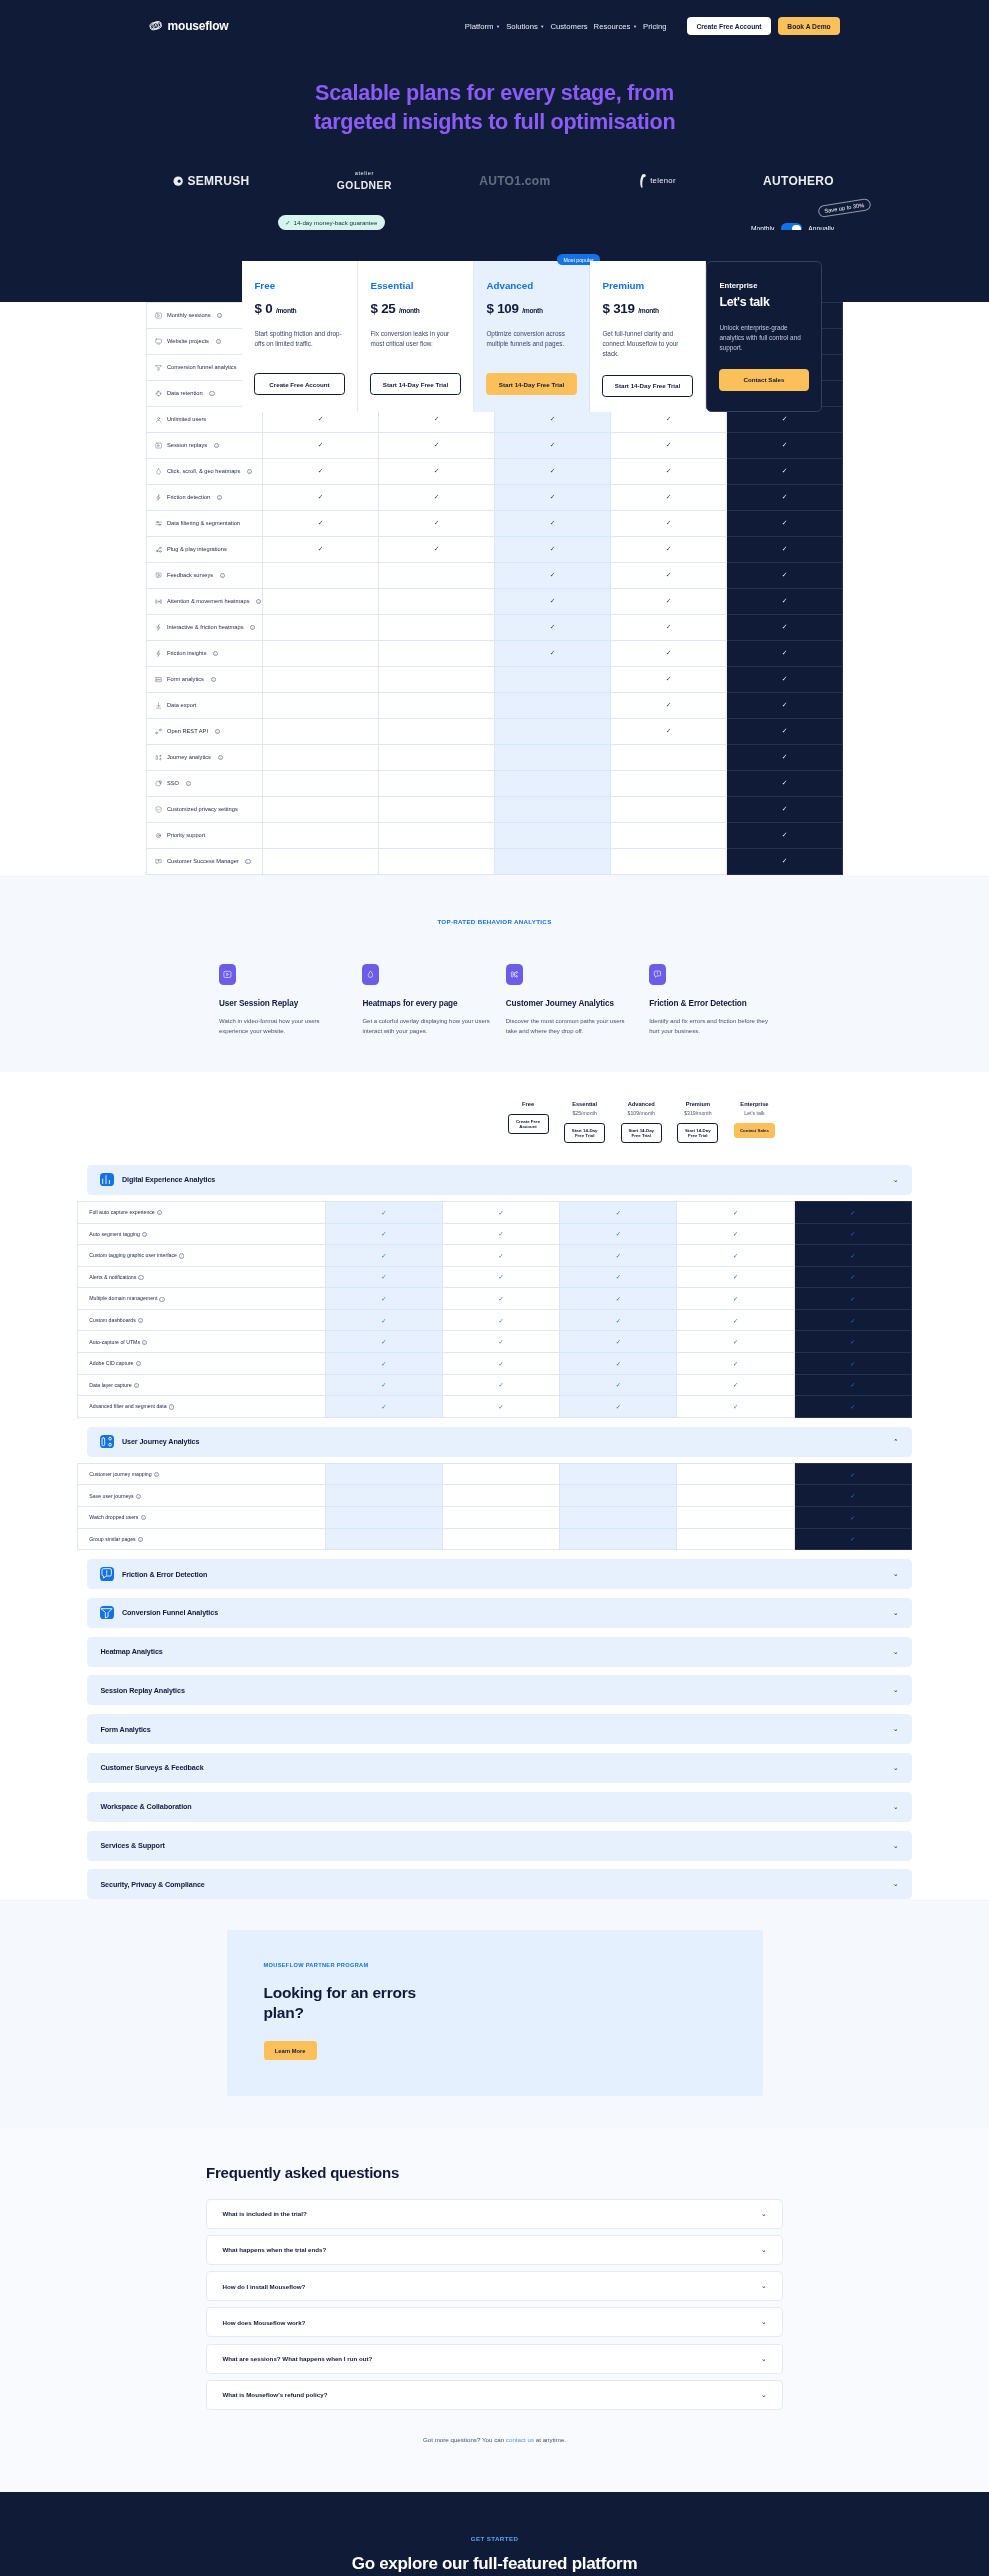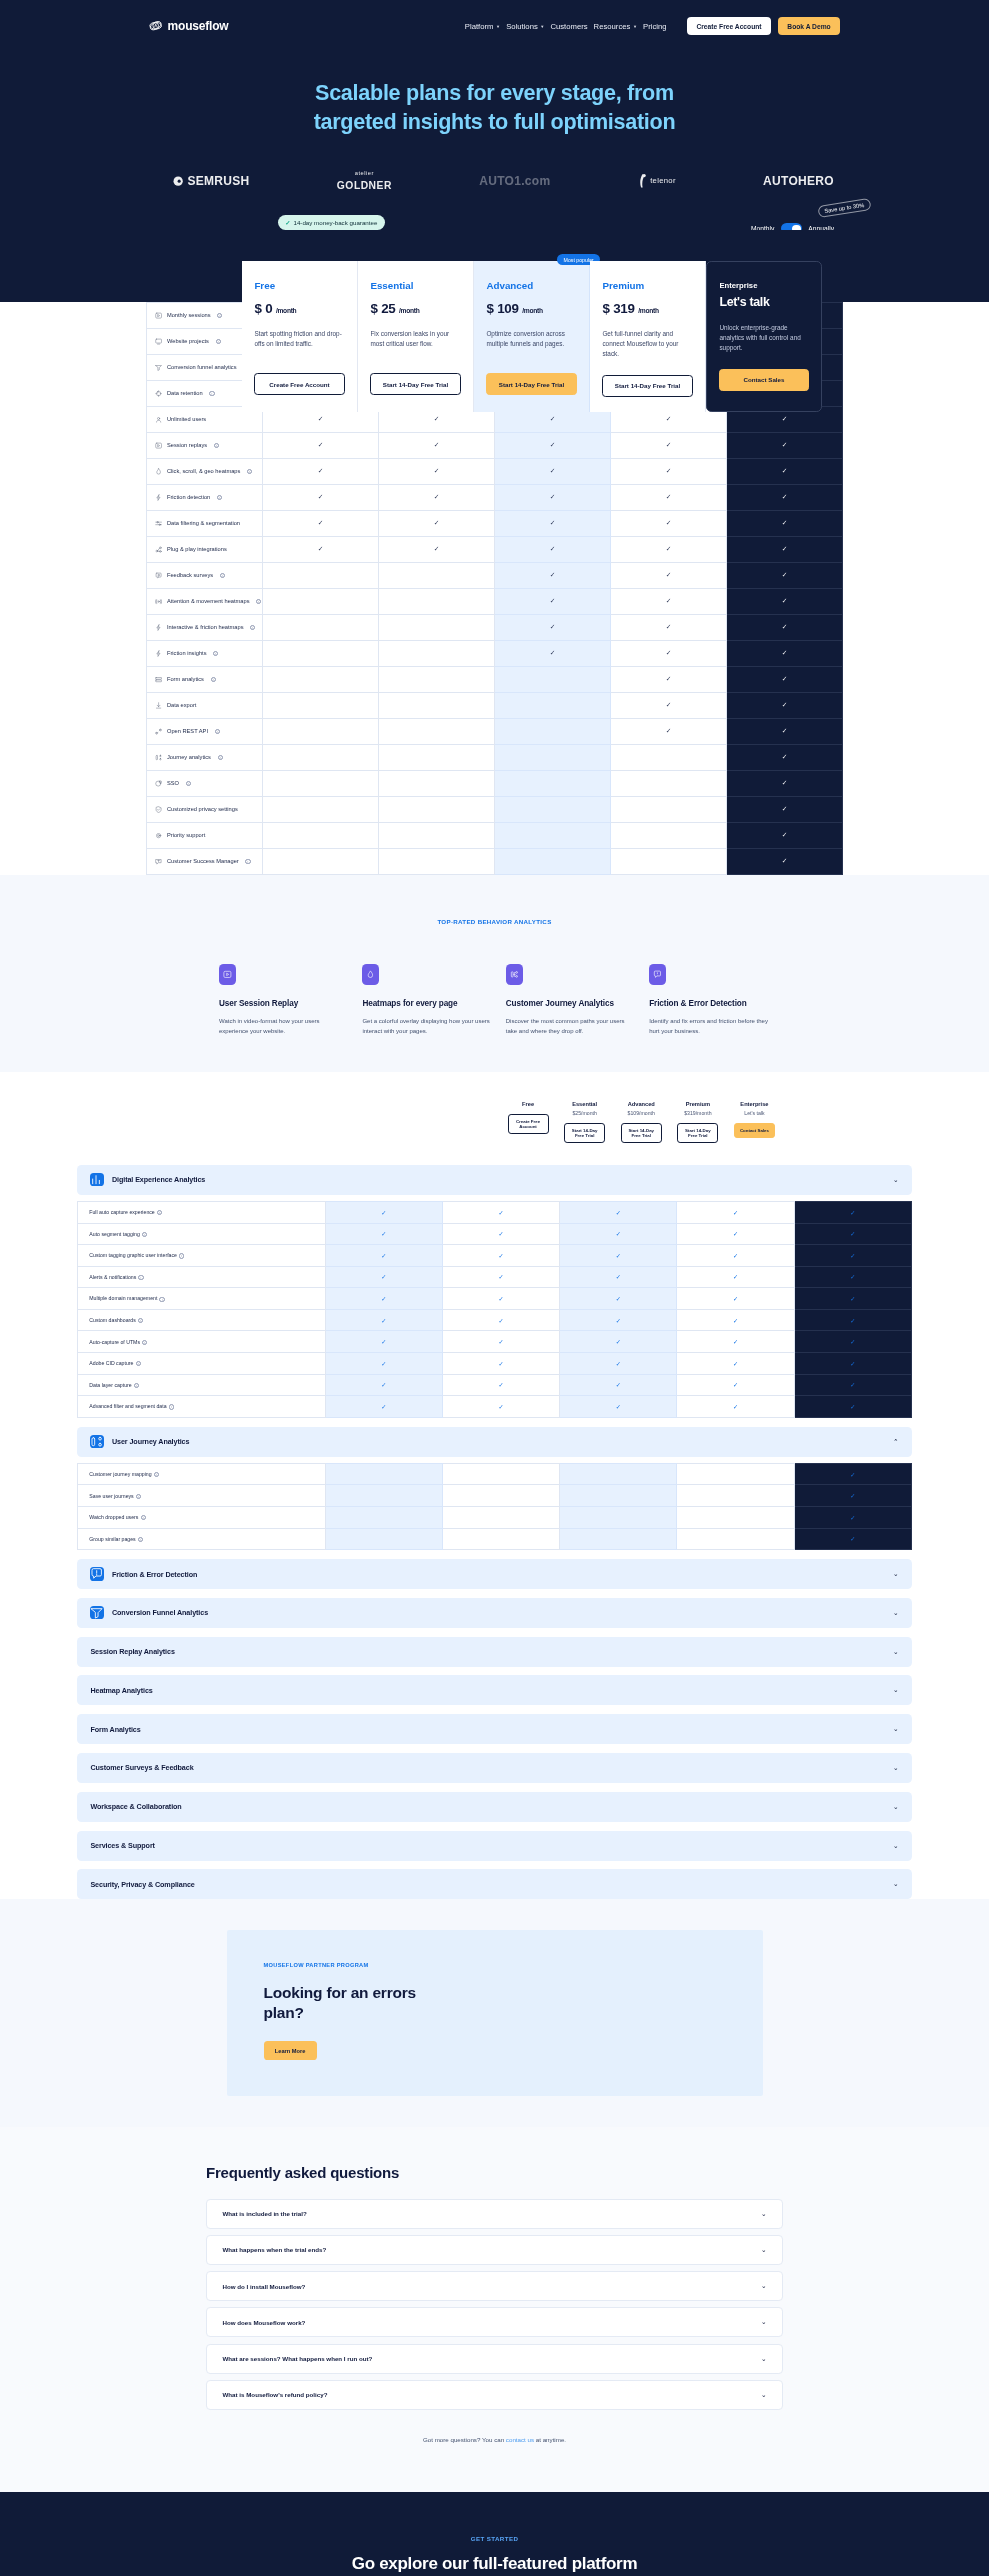--- a/index.html
+++ b/index.html
@@ -30,21 +30,21 @@
   .nav-links { display:flex; align-items:center; gap:6px; margin-left:auto; }
   .nav-link { color:#e9ecf5; font-size:7.7px; display:flex; align-items:center; gap:2.6px; cursor:pointer; white-space:nowrap;}
   .caret { font-size:4.1px; opacity:.9; }
   .nav-cta { display:flex; gap:7.2px; margin-left:20.6px; }
   .btn { border-radius:4.1px; font-size:6.7px; font-weight:700; padding:5.7px 9.3px; cursor:pointer; white-space:nowrap; display:inline-block; text-align:center;}
   .btn-white { background:#fff; color:#101b38; }
   .btn-amber { background:#fbc05a; color:#101b38; }
 
   .hero-title {
     text-align:center;
-    color:#7dd3fc;
+    color:#8b5cf6;
     font-size:21.6px;
     line-height:1.34;
     font-weight:700;
     letter-spacing:-0.3px;
     padding:27px 0 0;
   }
   .logos {
     display:flex;
     justify-content:space-between;
     align-items:center;
@@ -151,21 +151,21 @@
   .plan-col .pbtn {
     margin-top:6.7px; font-size:4.4px; font-weight:700;
     border:0.6px solid #101b38; border-radius:3.1px; padding:4.1px 2.1px; cursor:pointer;
   }
   .plan-col .pbtn.filled { background:#fbc05a; border-color:#fbc05a; }
 
   
   .acc-wrap { width:835px; margin:21.6px auto 0; }
   .acc-head {
     background:#e7f1fe; border-radius:4.6px; height:30px;
-    display:flex; align-items:center; padding:0 13.4px; cursor:pointer; margin-top:8.8px;
+    display:flex; align-items:center; padding:0 13.4px; cursor:pointer; margin-top:8.8px;margin-left:10px;
   }
   .acc-ico { width:13.4px; height:13.4px; border-radius:3.6px; background:#1373e6; display:flex; align-items:center; justify-content:center; margin-right:8.2px; }
   .acc-title { font-size:7.2px; font-weight:800; letter-spacing:-0.1px; }
   .acc-chev { margin-left:auto; font-size:6.7px; color:#101b38; }
   .acc-table { width:835px; border-collapse:collapse; table-layout:fixed; margin-top:6.2px; }
   .acc-table td { height:21.6px; border:0.5px solid #dfe6f2; font-size:5.2px; color:#1c2748; }
   .acc-table td.feat { width:247px; padding-left:11.3px; }
   .acc-table td.val { width:117px; text-align:center; }
   .acc-table td.val.tint { background:#e7f1fe; border-color:#d8e6fb; }
   .acc-table td.val.ent { background:#101b38; border-color:#25314f; }
@@ -953,25 +953,25 @@
         <div class="acc-head">
           <span class="acc-ico">
             <svg class="" viewBox="0 0 20 20" fill="none" stroke="#ffffff" stroke-width="1.3" stroke-linecap="round" stroke-linejoin="round">
               <path d="M2 4 h16 l-6 6 v6 l-4 2 v-8 Z"></path>
             </svg>
           </span>
           <span class="acc-title">Conversion Funnel Analytics</span>
           <span class="acc-chev">⌄</span>
         </div>
         <div class="acc-head">
+          <span class="acc-title">Heatmap Analytics</span>
+          <span class="acc-chev">⌄</span>
+        </div>
+        <div class="acc-head">
           <span class="acc-title">Session Replay Analytics</span>
-          <span class="acc-chev">⌄</span>
-        </div>
-        <div class="acc-head">
-          <span class="acc-title">Heatmap Analytics</span>
           <span class="acc-chev">⌄</span>
         </div>
         <div class="acc-head">
           <span class="acc-title">Form Analytics</span>
           <span class="acc-chev">⌄</span>
         </div>
         <div class="acc-head">
           <span class="acc-title">Customer Surveys &amp; Feedback</span>
           <span class="acc-chev">⌄</span>
         </div>

